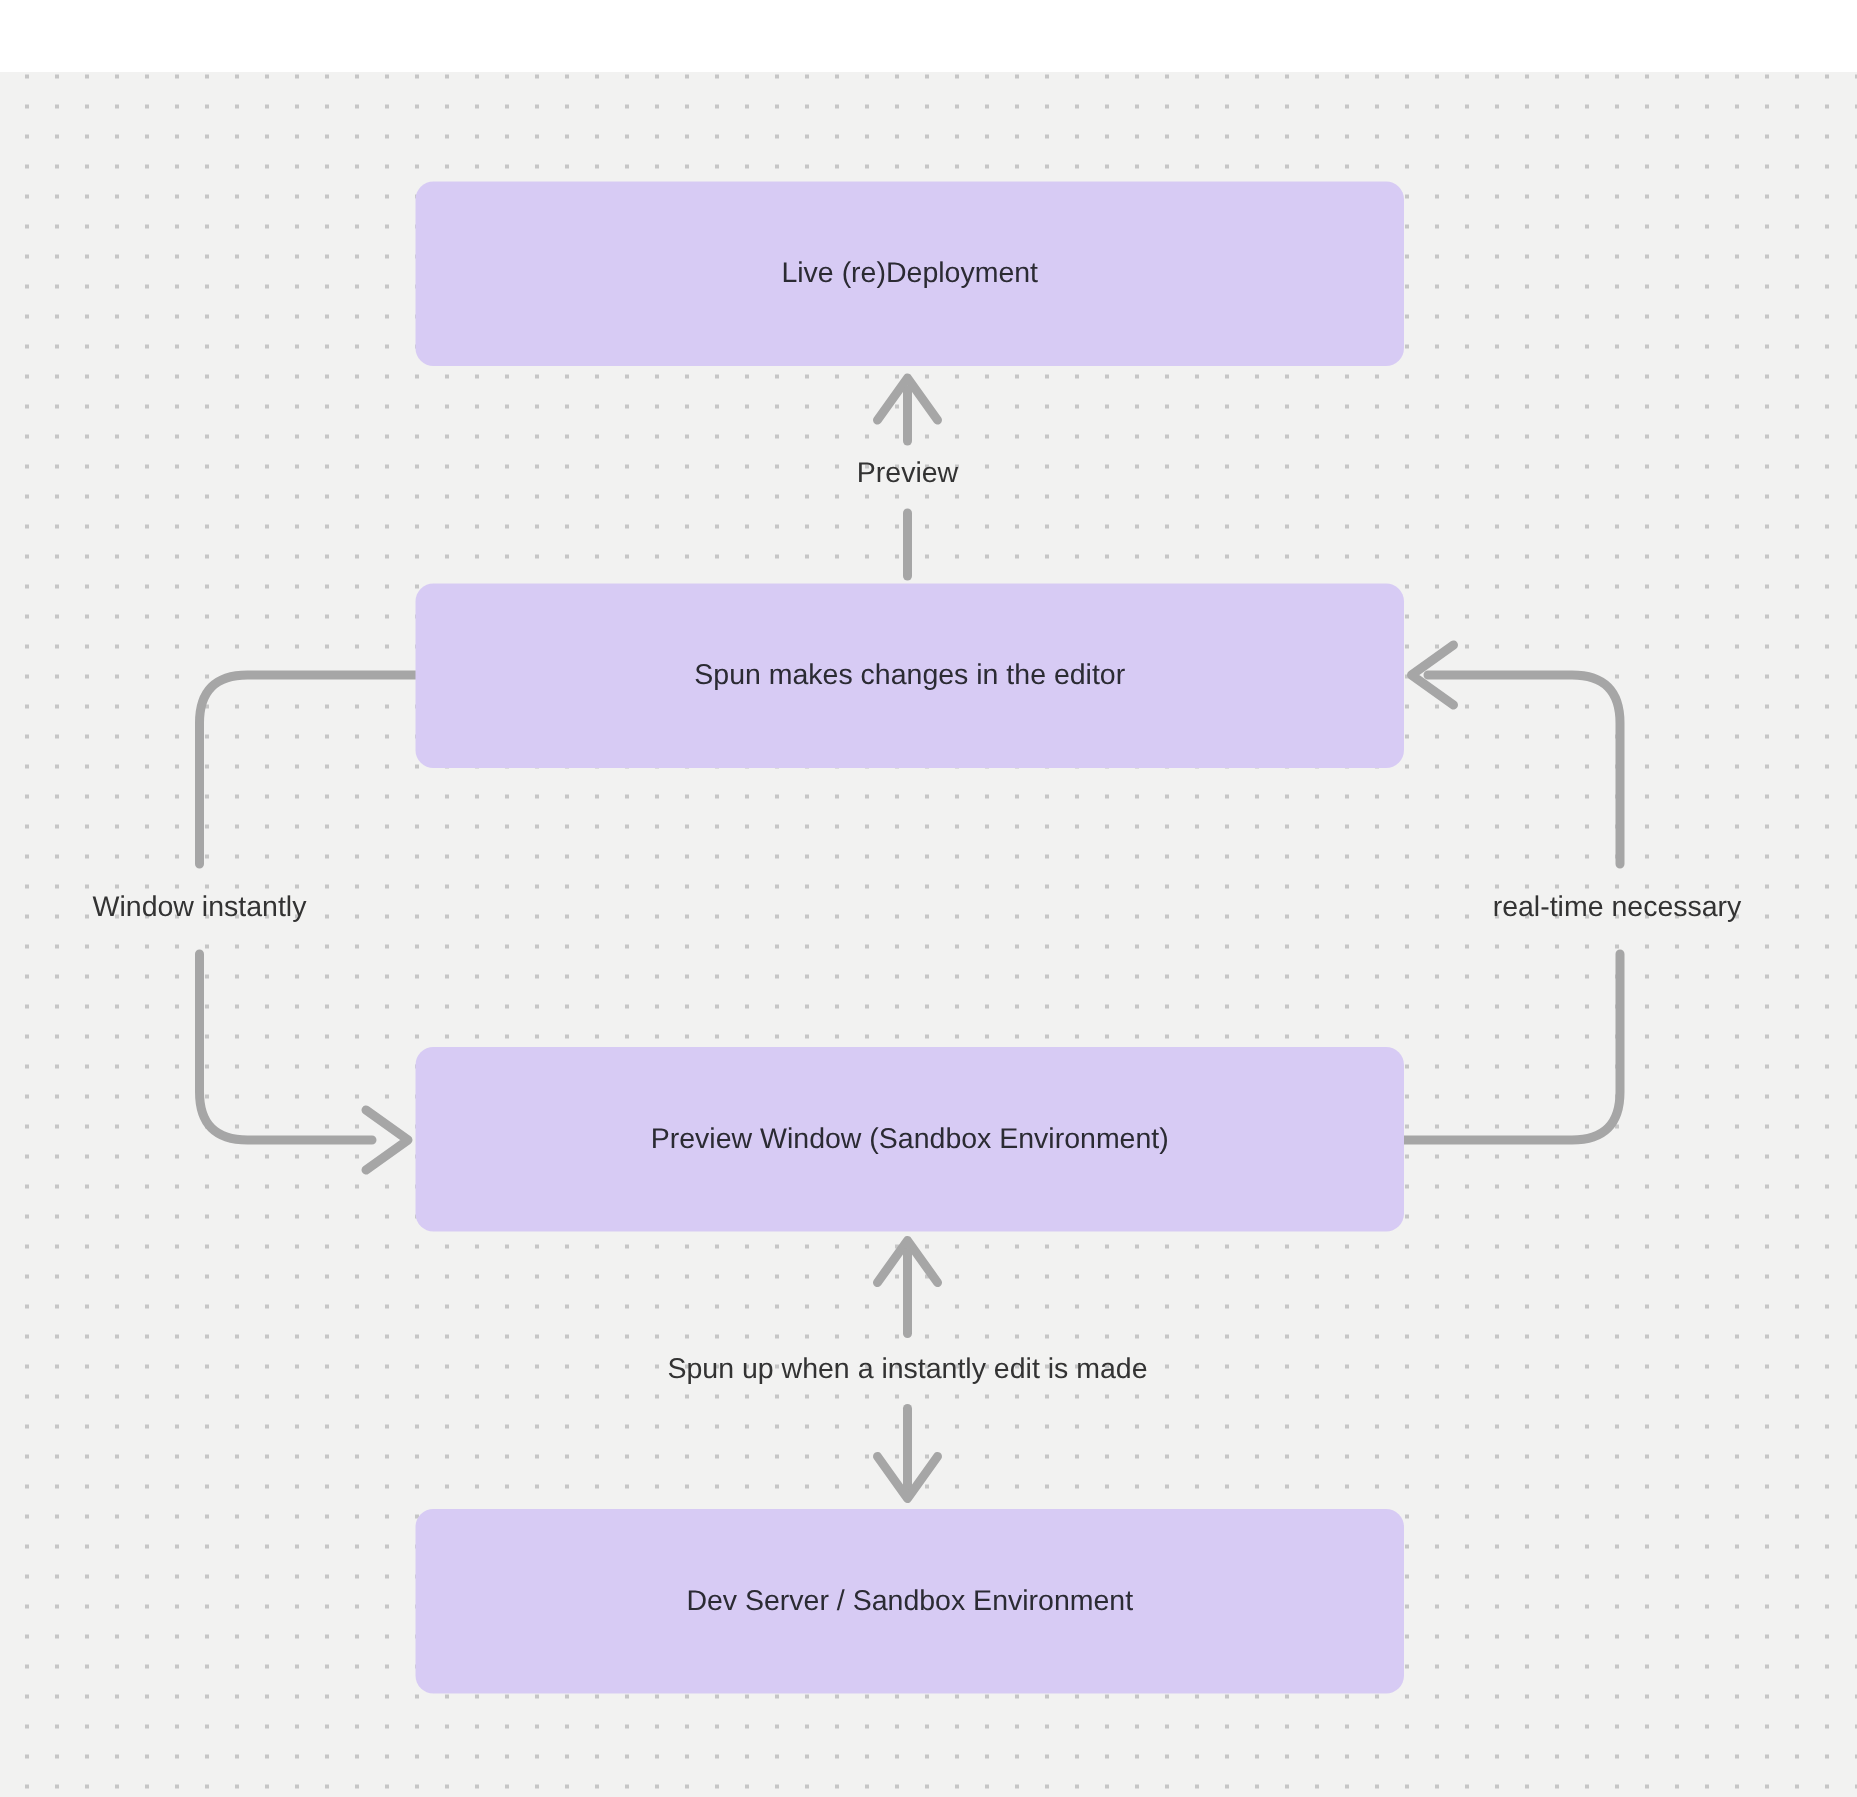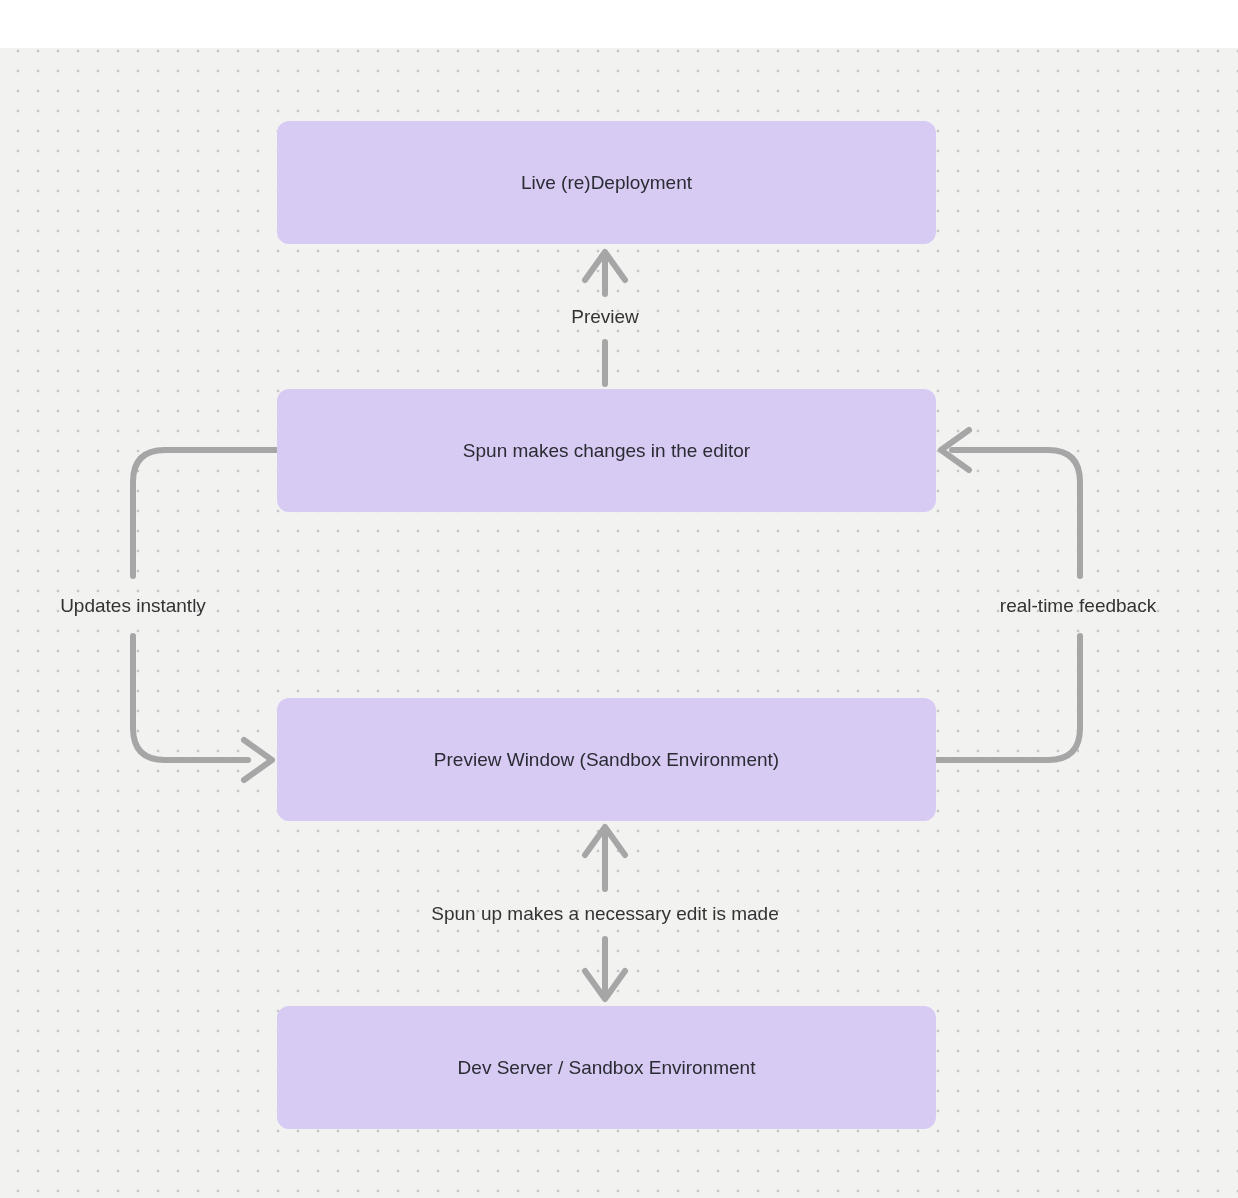--- a/index.html
+++ b/index.html
@@ -105,17 +105,17 @@
 
   <div class="node node-dev">
     <span>Dev Server / Sandbox Environment</span>
   </div>
 
   <div class="node node-preview">
     <span>Preview Window (Sandbox Environment)</span>
   </div>
 
   <div class="edge-label label-publish">Preview</div>
-  <div class="edge-label label-updates">Updates instantly</div>
-  <div class="edge-label label-feedback">real-time feedback</div>
-  <div class="edge-label label-spunup">Spun up makes a necessary edit is made</div>
+  <div class="edge-label label-updates">Window instantly</div>
+  <div class="edge-label label-feedback">real-time necessary</div>
+  <div class="edge-label label-spunup">Spun up when a instantly edit is made</div>
 
 </div>
 
 </body></html>

